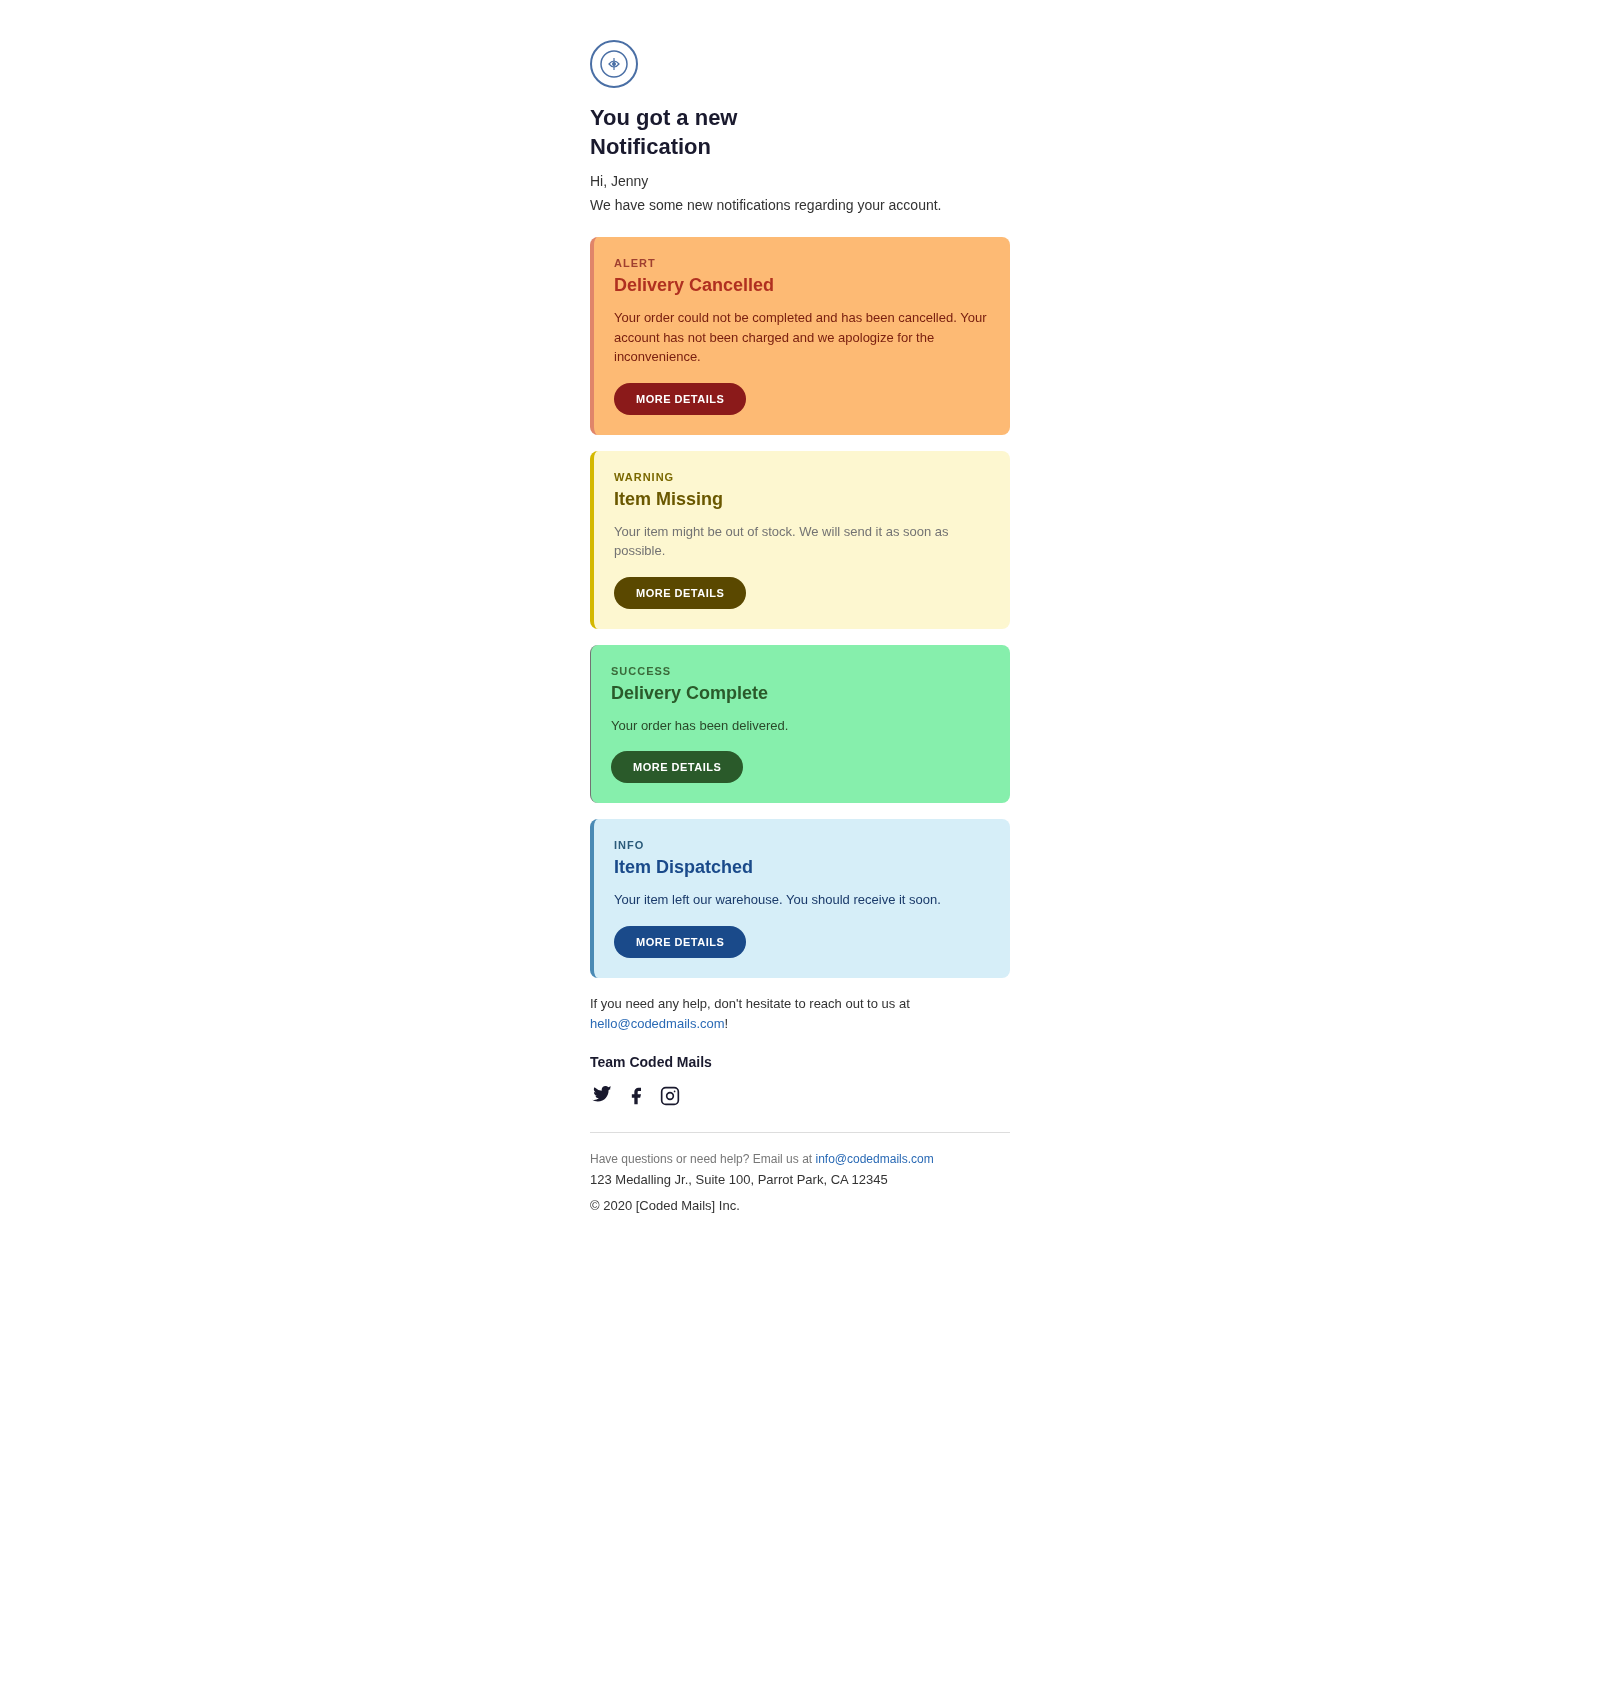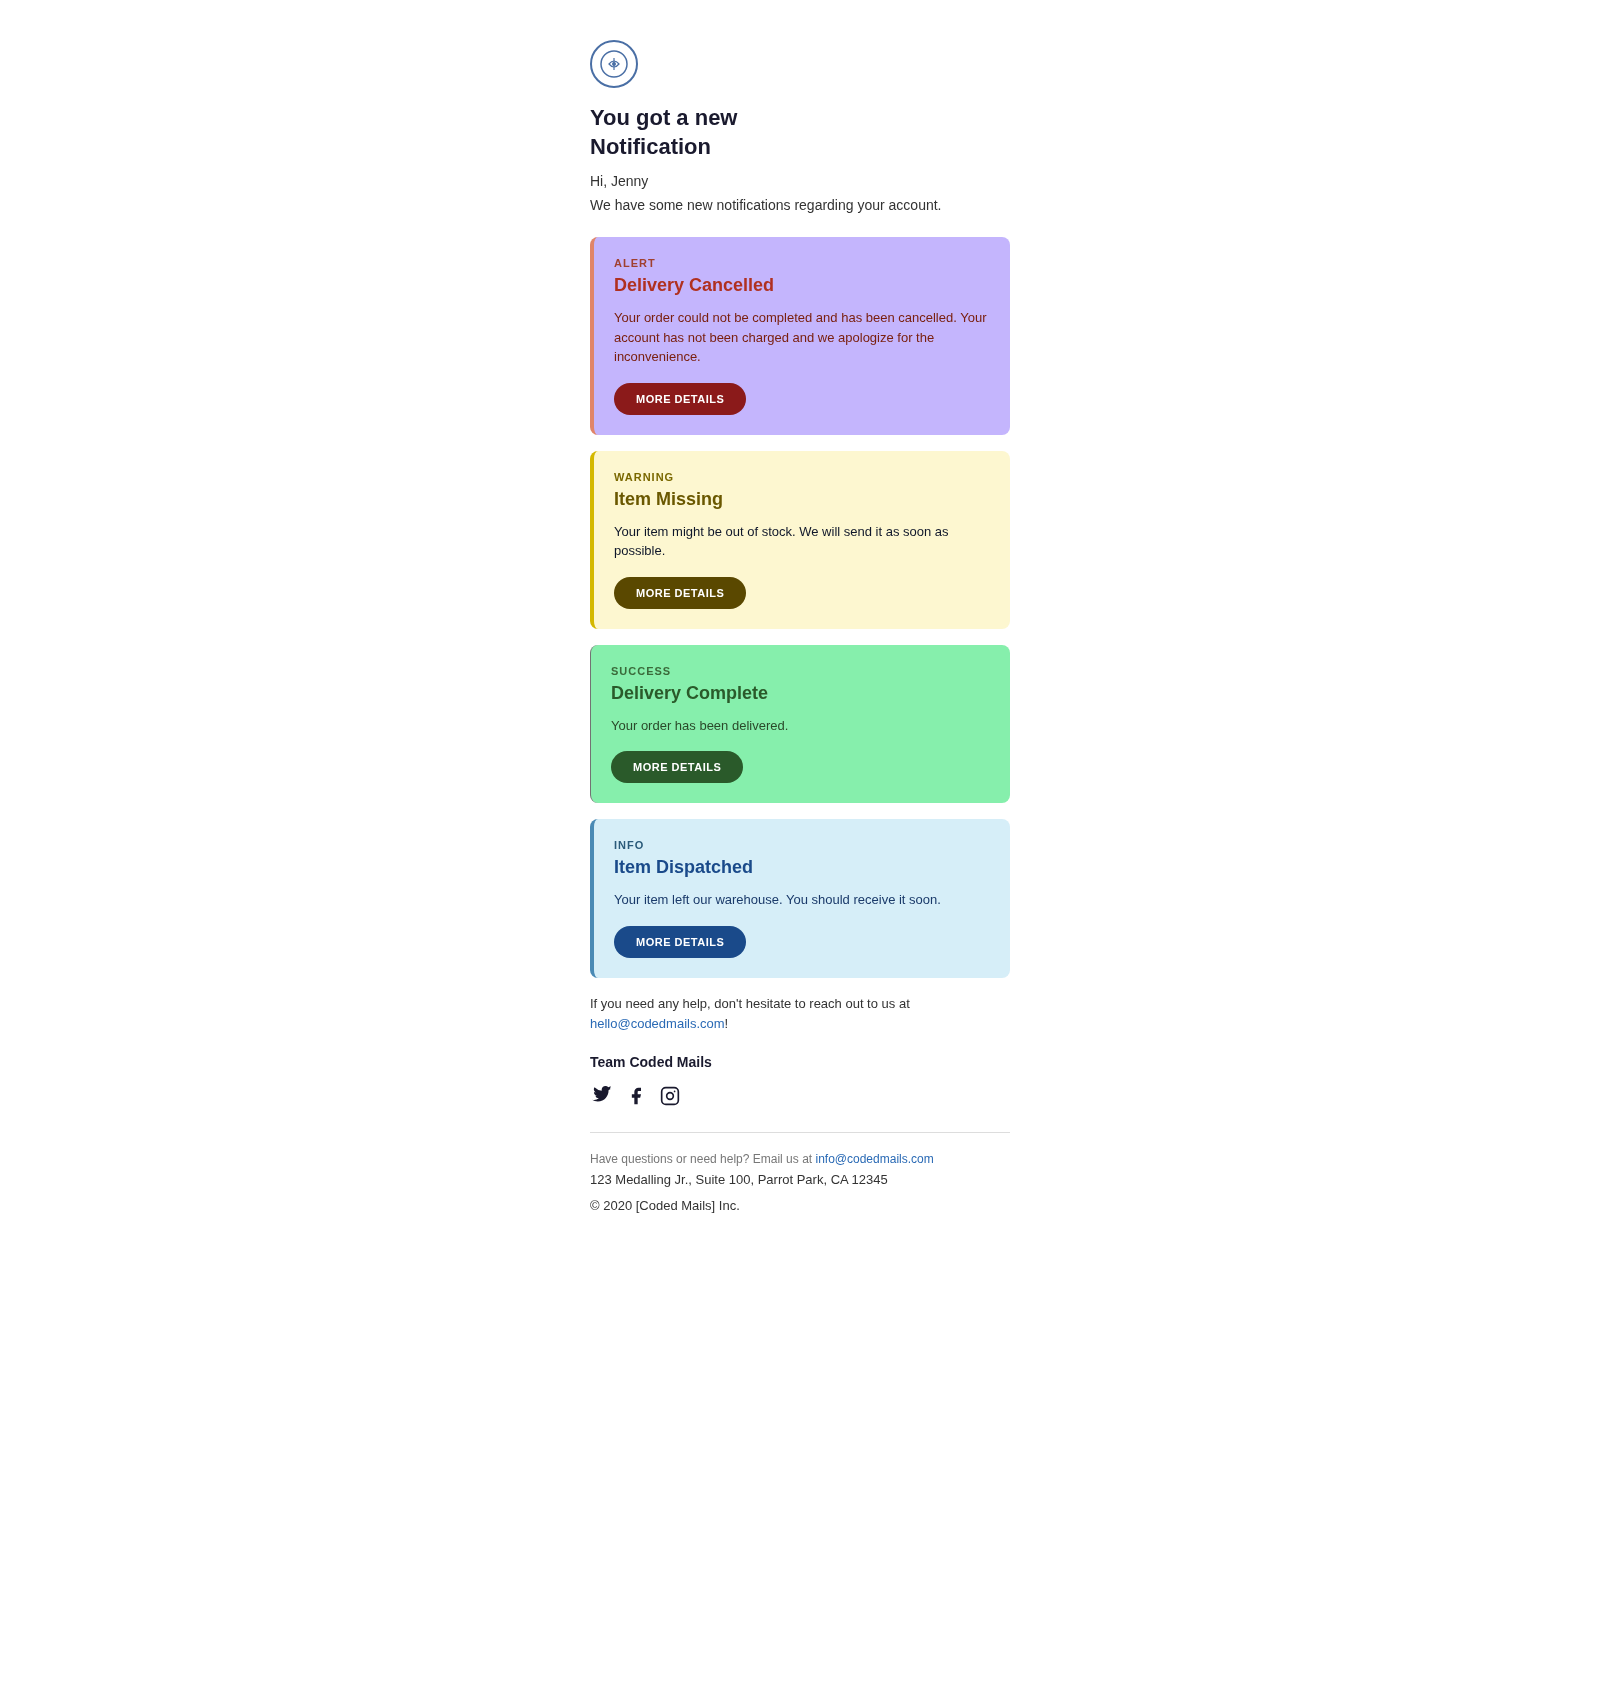--- a/index.html
+++ b/index.html
@@ -47,21 +47,21 @@
       margin-bottom: 24px;
     }
     
     .card {
       border-radius: 8px;
       padding: 20px 20px 20px 20px;
       margin-bottom: 16px;
       position: relative;
     }
     .card-alert {
-      background-color: #c4b5fd;
+      background-color: #fdba74;
       border-left: 4px solid #e0856a;
     }
     .card-warning {
       background-color: #fdf7d0;
       border-left: 4px solid #d4b800;
     }
     .card-success {
       background-color: #86efac;
       border-left: 1px solid #737373;
     }
@@ -90,21 +90,21 @@
     .card-warning .card-title { color: #6a5800; }
     .card-success .card-title { color: #2a5a2a; }
     .card-info .card-title { color: #1a4a8a; }
 
     .card-body {
       font-size: 13px;
       line-height: 1.5;
       margin-bottom: 16px;
     }
     .card-alert .card-body { color: #7a2010; }
-    .card-warning .card-body { color: #0f172a; }
+    .card-warning .card-body { color: #737373; }
     .card-success .card-body { color: #2a4a2a; }
     .card-info .card-body { color: #1a3a6a; }
 
     .card-footer {
       display: flex;
     }
     .btn-more-details {
       padding: 10px 22px;
       border-radius: 30px;
       font-size: 11px;

